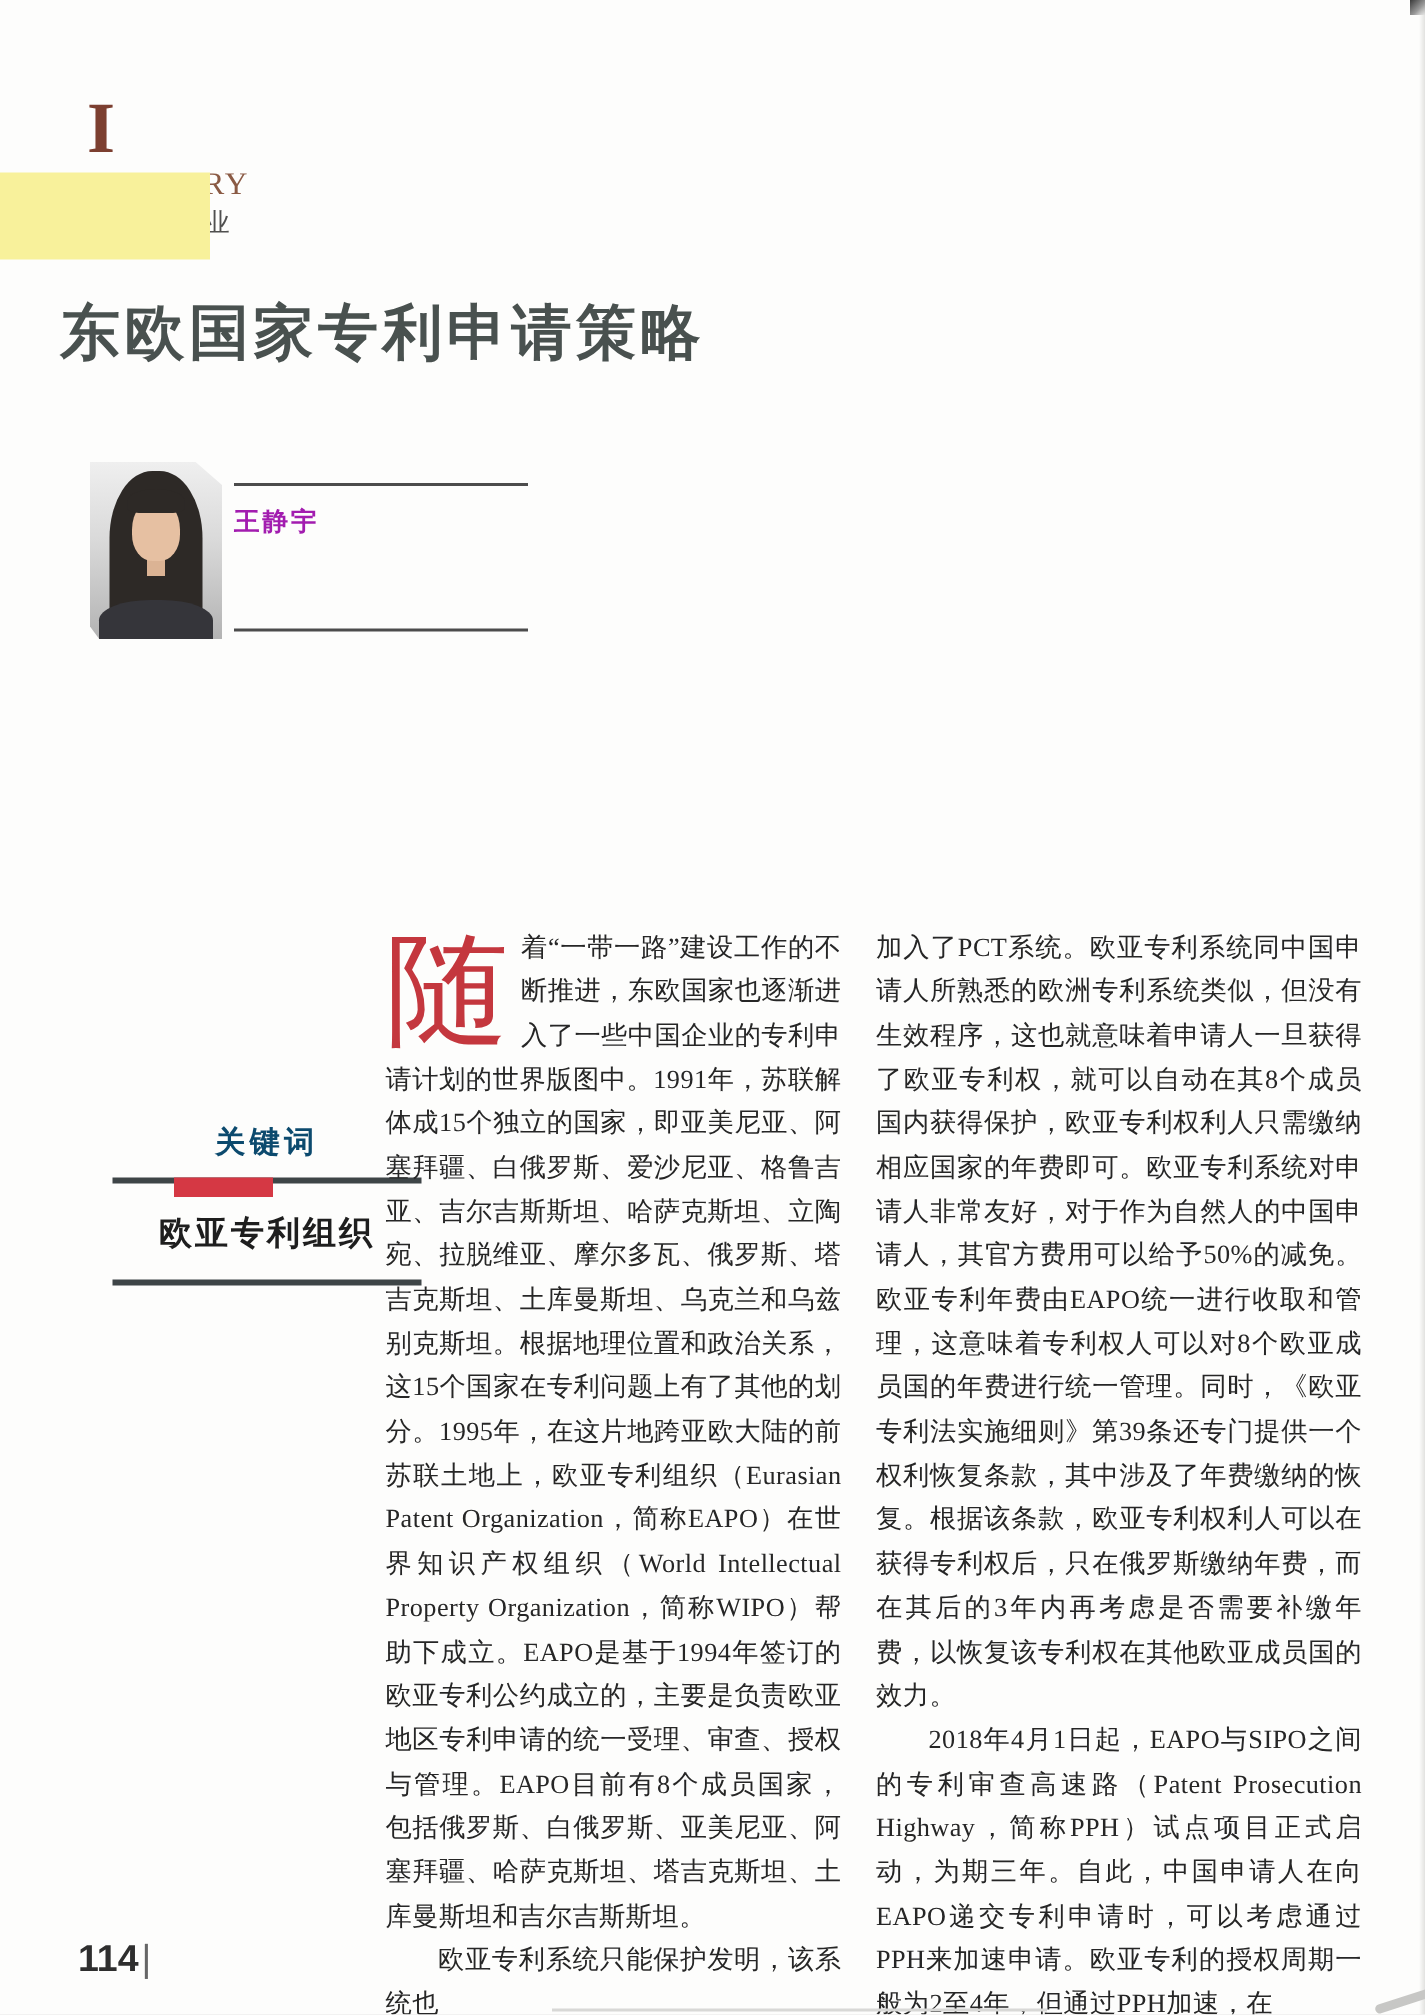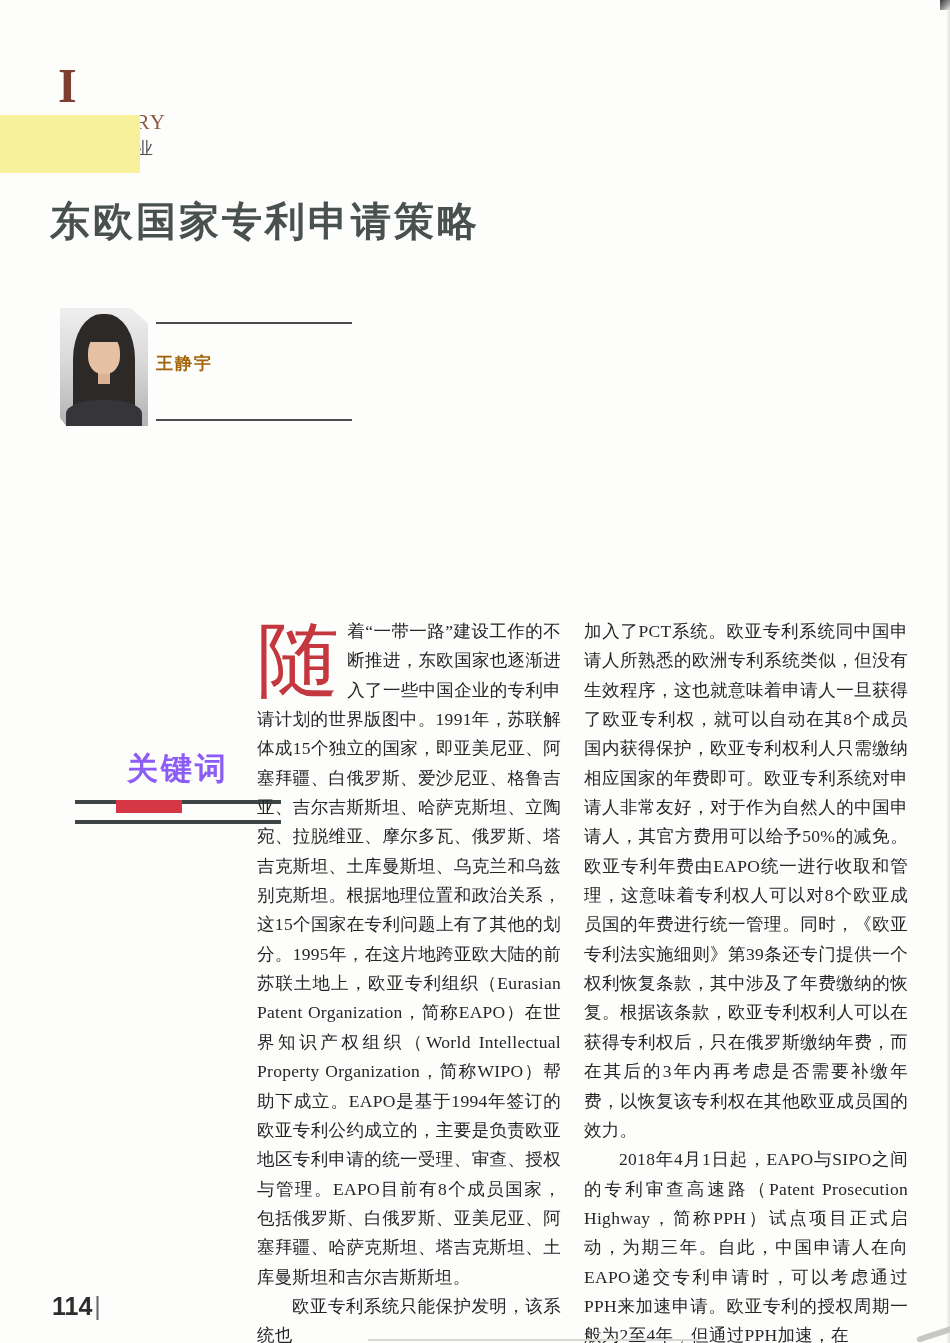--- a/index.html
+++ b/index.html
@@ -34,21 +34,21 @@
     margin-top: 2px;
   }
   .highlight-bar {
     position: absolute; left: 0; top: 115px;
     width: 140px; height: 58px;
     background: #f8f19b;
   }
 
   
   .article-title {
-    position: absolute; left: 50px; top: 194px;
+    position: absolute; left: 40px; top: 194px;
     font-family: "Liberation Sans", sans-serif;
     font-size: 40px; font-weight: bold; letter-spacing: 3px;
     color: #49514f;
   }
 
   
   .portrait {
     position: absolute; left: 60px; top: 308px;
     width: 88px; height: 118px;
     background: linear-gradient(180deg, #efefef 0%, #d9d9d9 45%, #b3b3b3 100%);
@@ -82,35 +82,35 @@
     width: 76px; height: 30px;
     background: #35353a;
     border-radius: 45% 45% 0 0;
   }
   .author-rule {
     position: absolute; left: 156px; width: 196px; height: 2px; background: #4c4c4c;
   }
   .author-rule.top { top: 322px; }
   .author-rule.bottom { top: 419px; }
   .author-name {
-    position: absolute; left: 156px; top: 352px;
-    font-family: "Liberation Sans", sans-serif;
-    font-size: 17px; font-weight: bold; letter-spacing: 2px; color: #a16207;
+    position: absolute; left: 156px; top: 336px;
+    font-family: "Liberation Sans", sans-serif;
+    font-size: 17px; font-weight: bold; letter-spacing: 2px; color: #a21caf;
   }
   .author-affiliation {
     position: absolute; left: 156px; top: 378px;
     font-family: "Liberation Sans", sans-serif;
     font-size: 16px; font-weight: bold; letter-spacing: 1px; color: #222;
   }
 
   
   .keywords { position: absolute; left: 75px; top: 748px; width: 206px; text-align: center; }
   .keywords-heading {
     font-family: "Liberation Sans", sans-serif;
-    font-size: 31px; font-weight: bold; letter-spacing: 3px; color: #8b5cf6;
+    font-size: 20px; font-weight: bold; letter-spacing: 3px; color: #0c4a6e;
   }
   .keywords-rule-top { position: relative; margin-top: 10px; height: 4px; background: #3e4547; }
   .keywords-red-tab {
     position: absolute; left: 41px; top: 0;
     width: 66px; height: 13px; background: #d53844;
   }
   .keywords-items { margin-top: 16px; }
   .keyword-item {
     font-family: "Liberation Sans", sans-serif;
     font-size: 22px; font-weight: bold; letter-spacing: 2px; color: #1e1e1e;
@@ -186,20 +186,21 @@
   <div class="author-rule top"></div>
   <div class="author-name">王静宇</div>
   <div class="author-rule bottom"></div>
 
   <div class="keywords">
     <div class="keywords-heading">关键词</div>
     <div class="keywords-rule-top">
       <div class="keywords-red-tab"></div>
     </div>
     <div class="keywords-items">
+      <div class="keyword-item">欧亚专利组织</div>
     </div>
     <div class="keywords-rule-bottom"></div>
   </div>
 
   <div class="col col-1">
     <p><span class="dropcap">随</span><span>着“一带一路”建设工作的不断推进，东欧国家也逐渐进入了一些中国企业的专利申请计划的世界版图中。1991年，苏联解体成15个独立的国家，即亚美尼亚、阿塞拜疆、白俄罗斯、爱沙尼亚、格鲁吉亚、吉尔吉斯斯坦、哈萨克斯坦、立陶宛、拉脱维亚、摩尔多瓦、俄罗斯、塔吉克斯坦、土库曼斯坦、乌克兰和乌兹别克斯坦。根据地理位置和政治关系，这15个国家在专利问题上有了其他的划分。1995年，在这片地跨亚欧大陆的前苏联土地上，欧亚专利组织（Eurasian Patent Organization，简称EAPO）在世界知识产权组织（World Intellectual Property Organization，简称WIPO）帮助下成立。EAPO是基于1994年签订的欧亚专利公约成立的，主要是负责欧亚地区专利申请的统一受理、审查、授权与管理。EAPO目前有8个成员国家，包括俄罗斯、白俄罗斯、亚美尼亚、阿塞拜疆、哈萨克斯坦、塔吉克斯坦、土库曼斯坦和吉尔吉斯斯坦。</span></p>
     <p class="para-indent">欧亚专利系统只能保护发明，该系统也</p>
   </div>
 
   <div class="col col-2">

